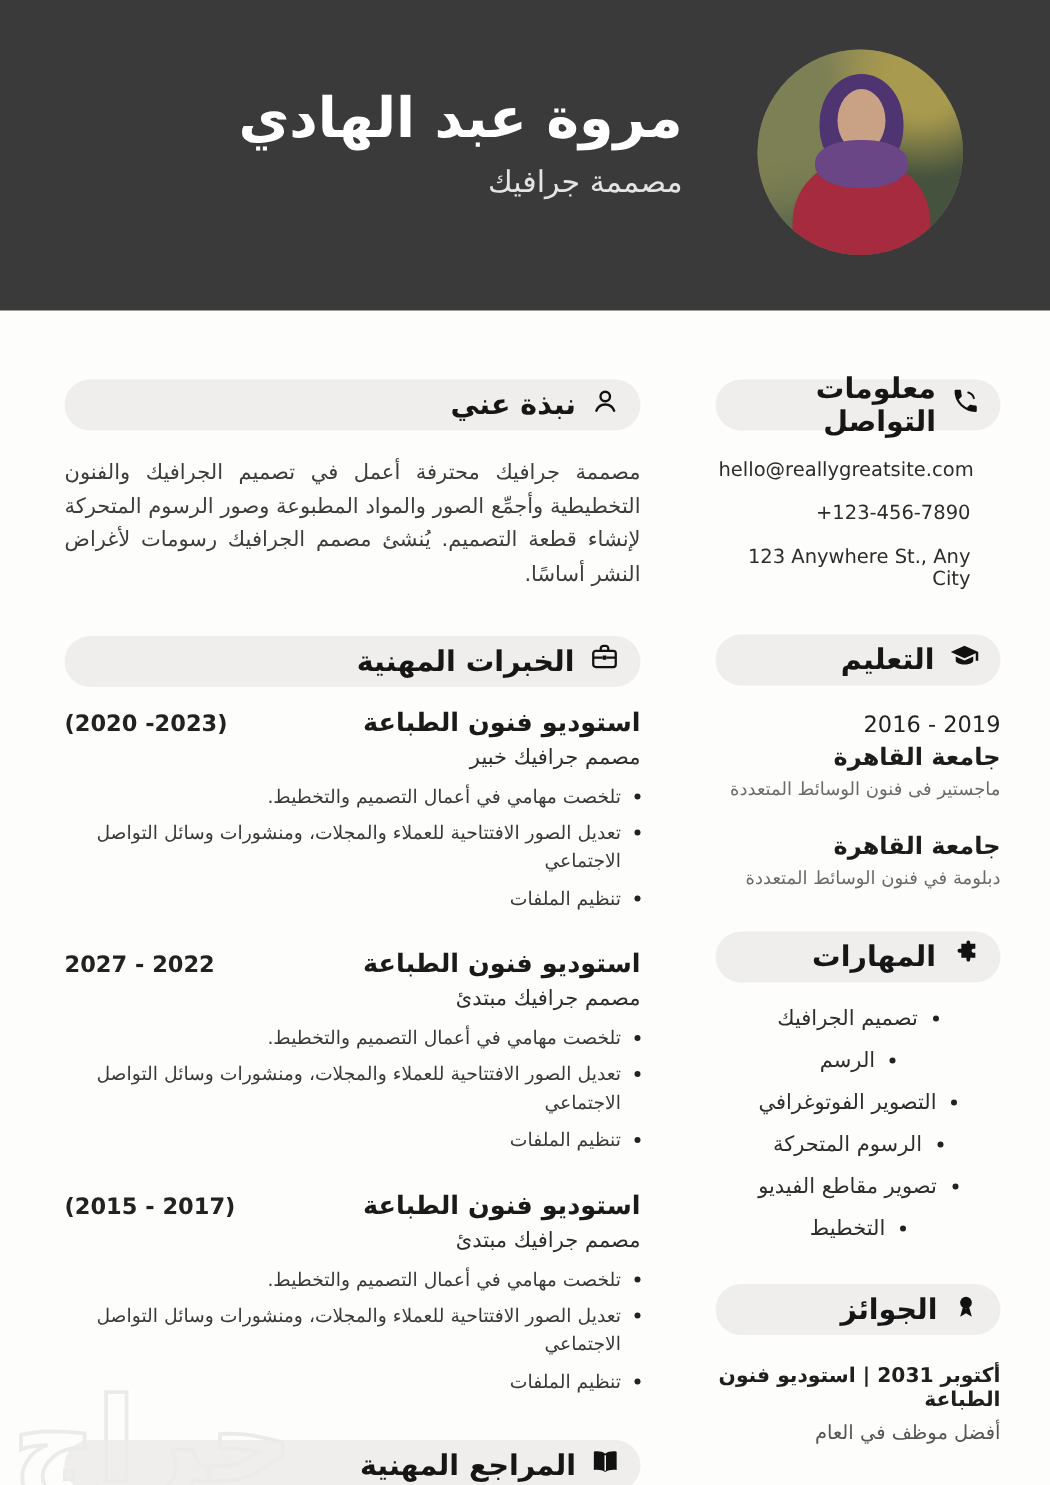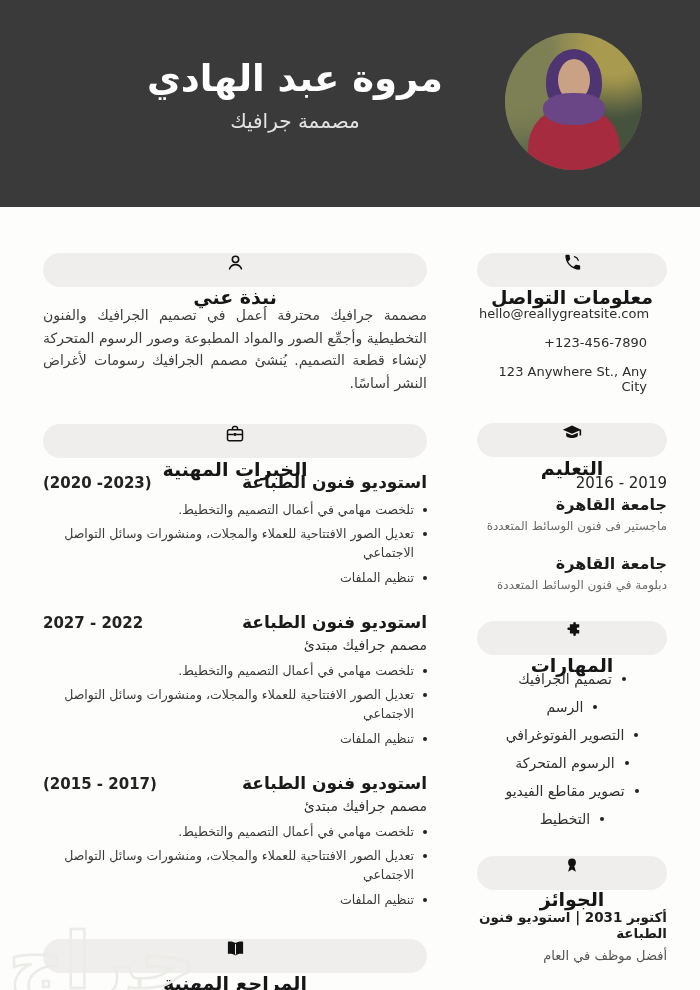--- a/index.html
+++ b/index.html
@@ -1,20 +1,20 @@
 <!DOCTYPE html>
 <html dir="rtl" lang="ar"><head>
 <meta charset="utf-8">
 <style>
   html,body{margin:0;padding:0;background:#e9e9e9;}
   .page{position:relative;width:700px;height:990px;margin:0 auto;background:#fdfdfc;
         overflow:hidden;font-family:"DejaVu Sans",sans-serif;color:#1d1d1d;}
   
   .hdr{position:relative;height:207px;background:#3a3a3a;}
-  .hdr-text{position:absolute;top:58px;right:257px;text-align:center;}
+  .hdr-text{position:absolute;top:58px;right:245px;text-align:right;}
   .hdr-name{font-size:37px;font-weight:bold;color:#ffffff;line-height:1.15;white-space:nowrap;}
   .hdr-role{font-size:20px;color:#e4e4e4;margin-top:8px;}
   .photo{position:absolute;top:33px;left:505px;width:137px;height:137px;border-radius:50%;
          overflow:hidden;background:#6f7350;}
   .ph-bg{position:absolute;inset:-6px;filter:blur(3px);
      background:
        radial-gradient(circle at 78% 18%, #a89a4e 0 14%, rgba(0,0,0,0) 38%),
        radial-gradient(circle at 18% 28%, #7c8054 0 20%, rgba(0,0,0,0) 48%),
        radial-gradient(circle at 85% 62%, #45523e 0 18%, rgba(0,0,0,0) 44%),
        linear-gradient(160deg,#8a8a5c 0%,#9b8d55 28%,#5d6a4c 65%,#39452f 100%);}
@@ -26,21 +26,21 @@
            width:32px;height:42px;background:#c9a184;border-radius:50%;}
   .ph-scarf{position:absolute;top:60px;left:50%;transform:translateX(-50%);
             width:62px;height:32px;background:#6a4687;border-radius:46%;}
   
   .cols{display:flex;gap:50px;padding:46px 33px 0 43px;align-items:flex-start;}
   .side{width:190px;flex:0 0 190px;}
   .mainc{width:384px;flex:0 0 384px;}
   
   .pill{box-sizing:border-box;display:flex;align-items:center;gap:10px;width:100%;
         background:#efeeec;border-radius:18px;height:34px;padding:0 14px;
-        font-size:19px;font-weight:bold;color:#161616;flex-direction:column;}
+        font-size:19px;font-weight:bold;color:#161616;}
   .pill svg{flex:0 0 auto;}
   .contact-list{margin-top:19px;padding-left:2px;text-align:right;}
   .contact-list .c-item{margin:0 20px 14px 0;font-size:13px;font-weight:500;color:#2c2c2c;}
   .ltr{direction:ltr;unicode-bidi:embed;}
   .sec{margin-top:29px;}
   .edu-list{margin-top:17px;text-align:right;}
   .edu-item{margin-bottom:21px;}
   .edu-dates{font-size:15px;font-weight:normal;color:#222;}
   .edu-school{font-size:16px;font-weight:bold;margin-top:3px;color:#1c1c1c;}
   .edu-degree{font-size:12px;color:#6a6a6a;margin-top:5px;}
@@ -209,20 +209,21 @@
               </svg>
           </span>
           <span>الخبرات المهنية</span>
         </div>
 
         <div class="job">
           <div class="job-head">
             <span class="job-company">استوديو فنون الطباعة</span>
             <span class="job-dates ltr">(2020 -2023)</span>
           </div>
+          <div class="job-role">مصمم جرافيك خبير</div>
           <div class="bullets">
             <div class="b-row">
                 <span class="dot"></span>
                 <span>تلخصت مهامي في أعمال التصميم والتخطيط.</span>
               </div>
             <div class="b-row">
                 <span class="dot"></span>
                 <span>تعديل الصور الافتتاحية للعملاء والمجلات، ومنشورات وسائل التواصل الاجتماعي</span>
               </div>
             <div class="b-row">

